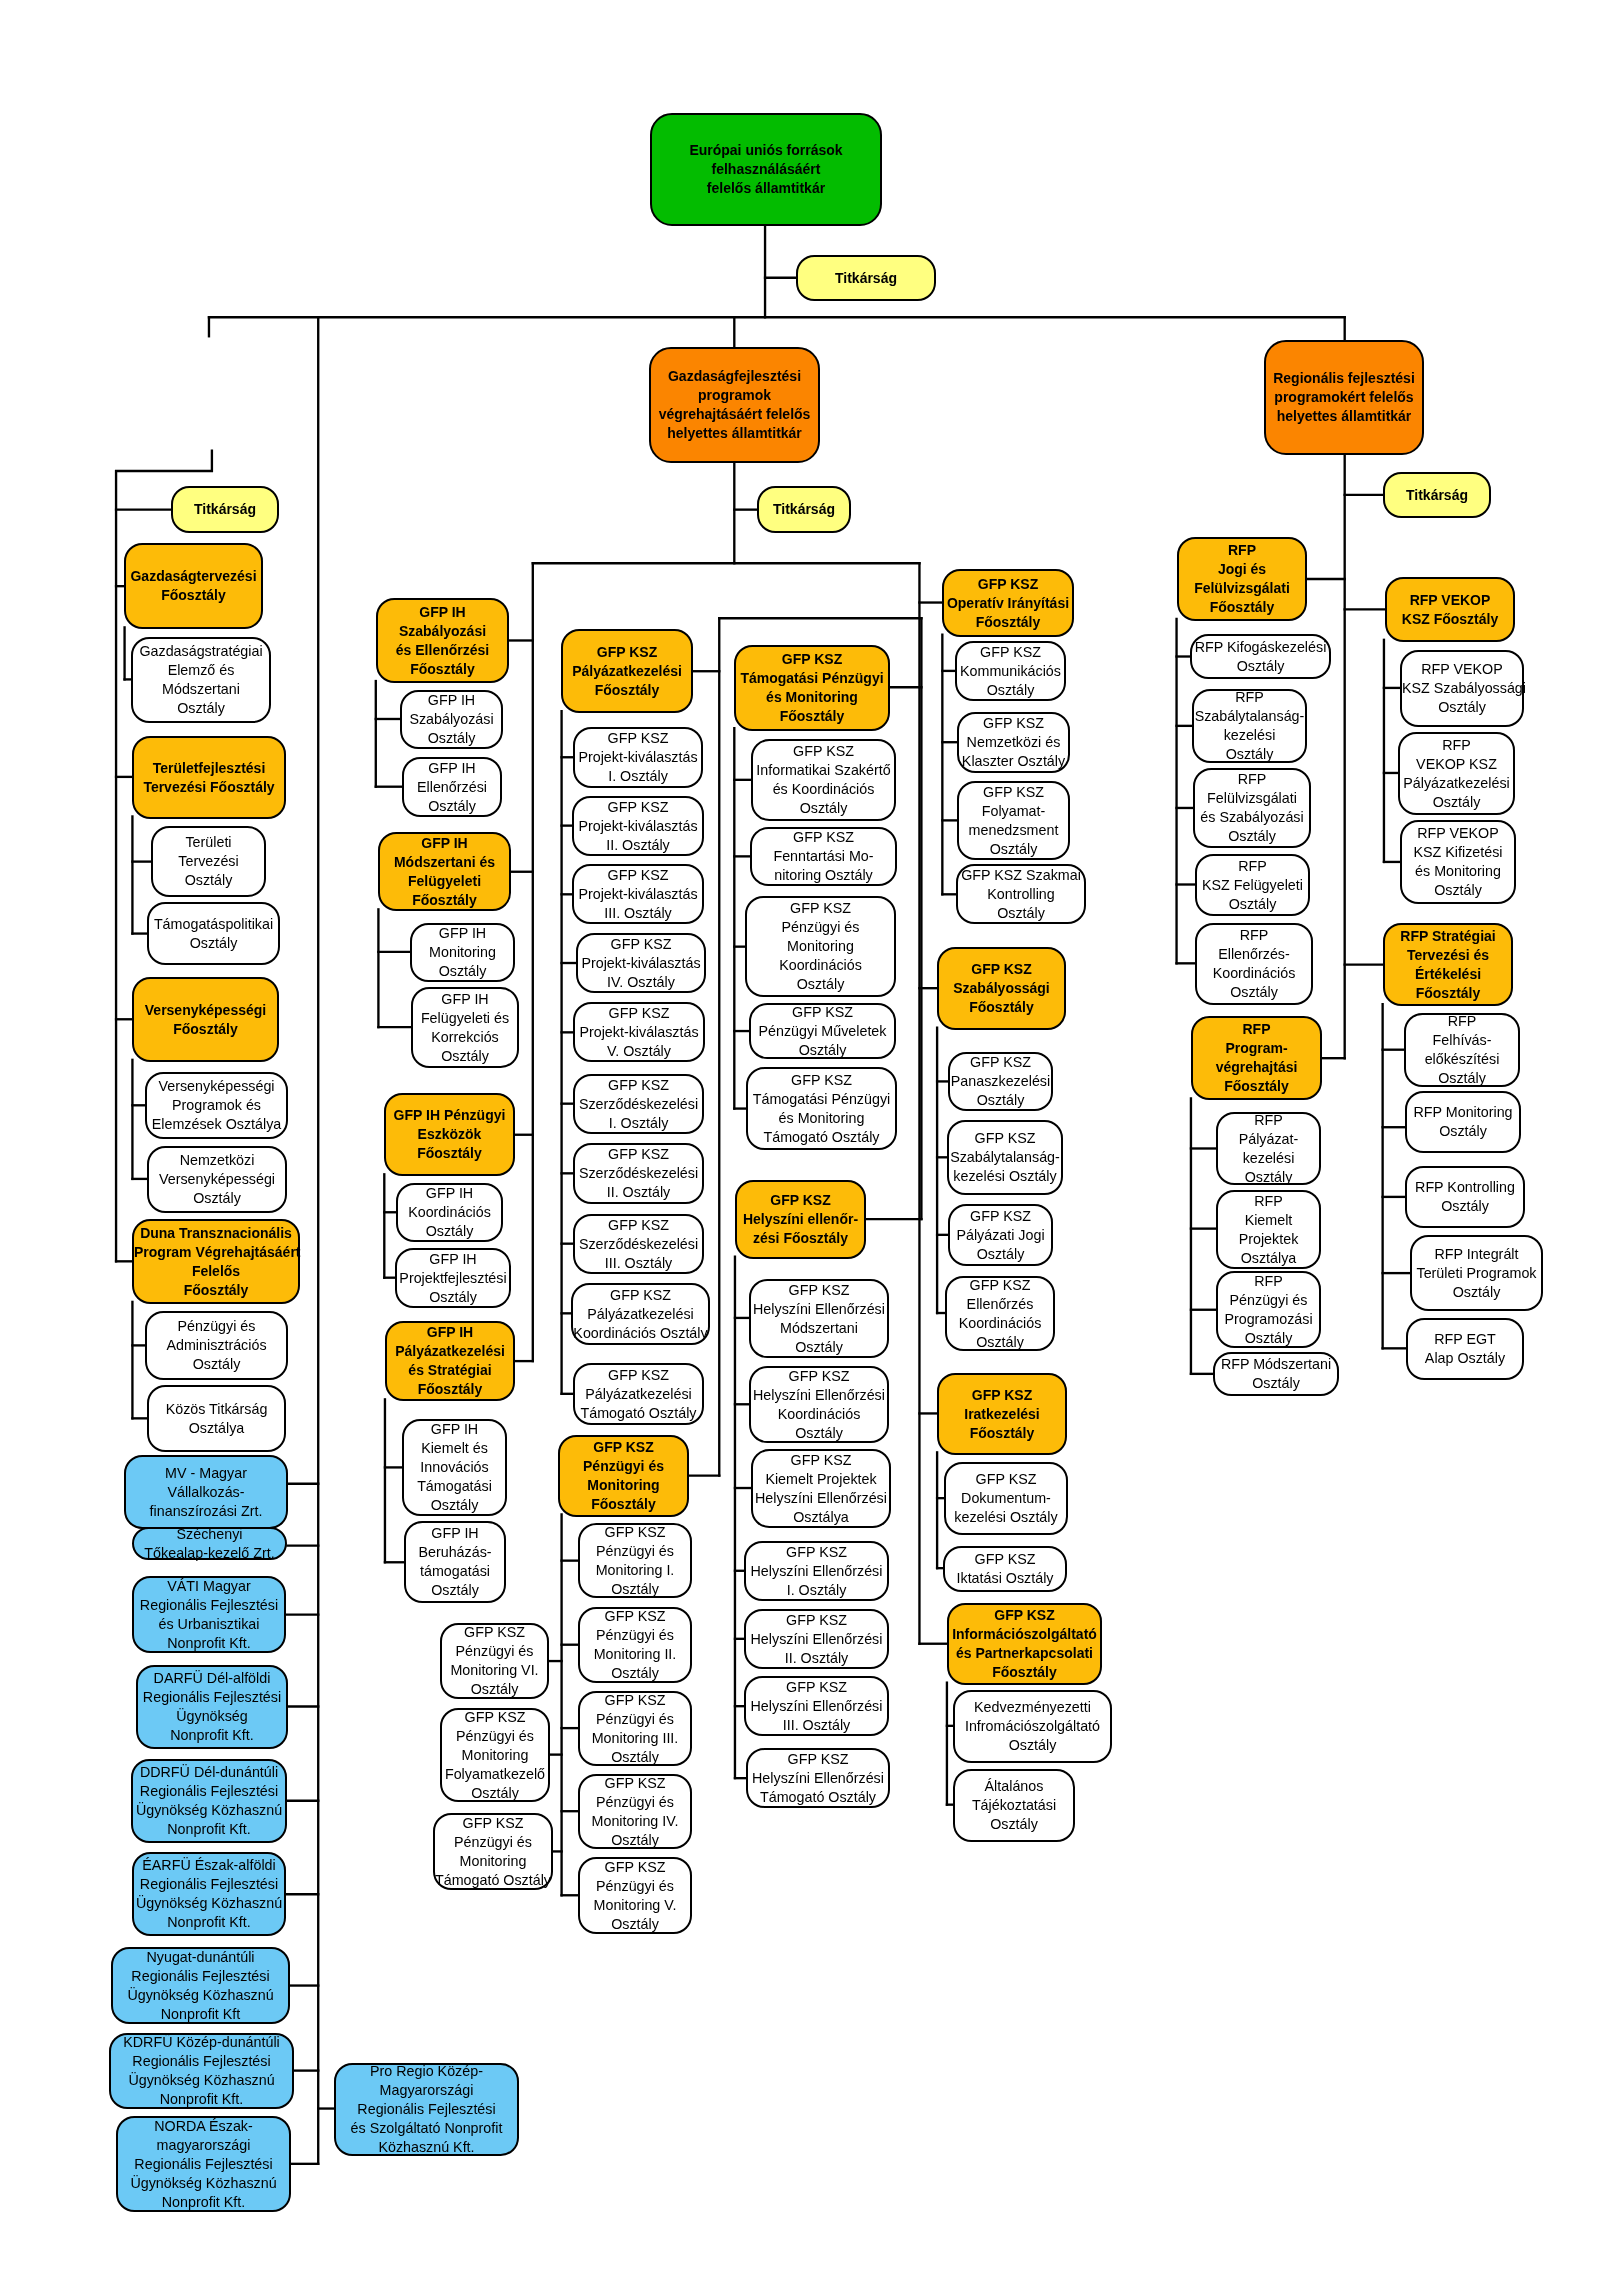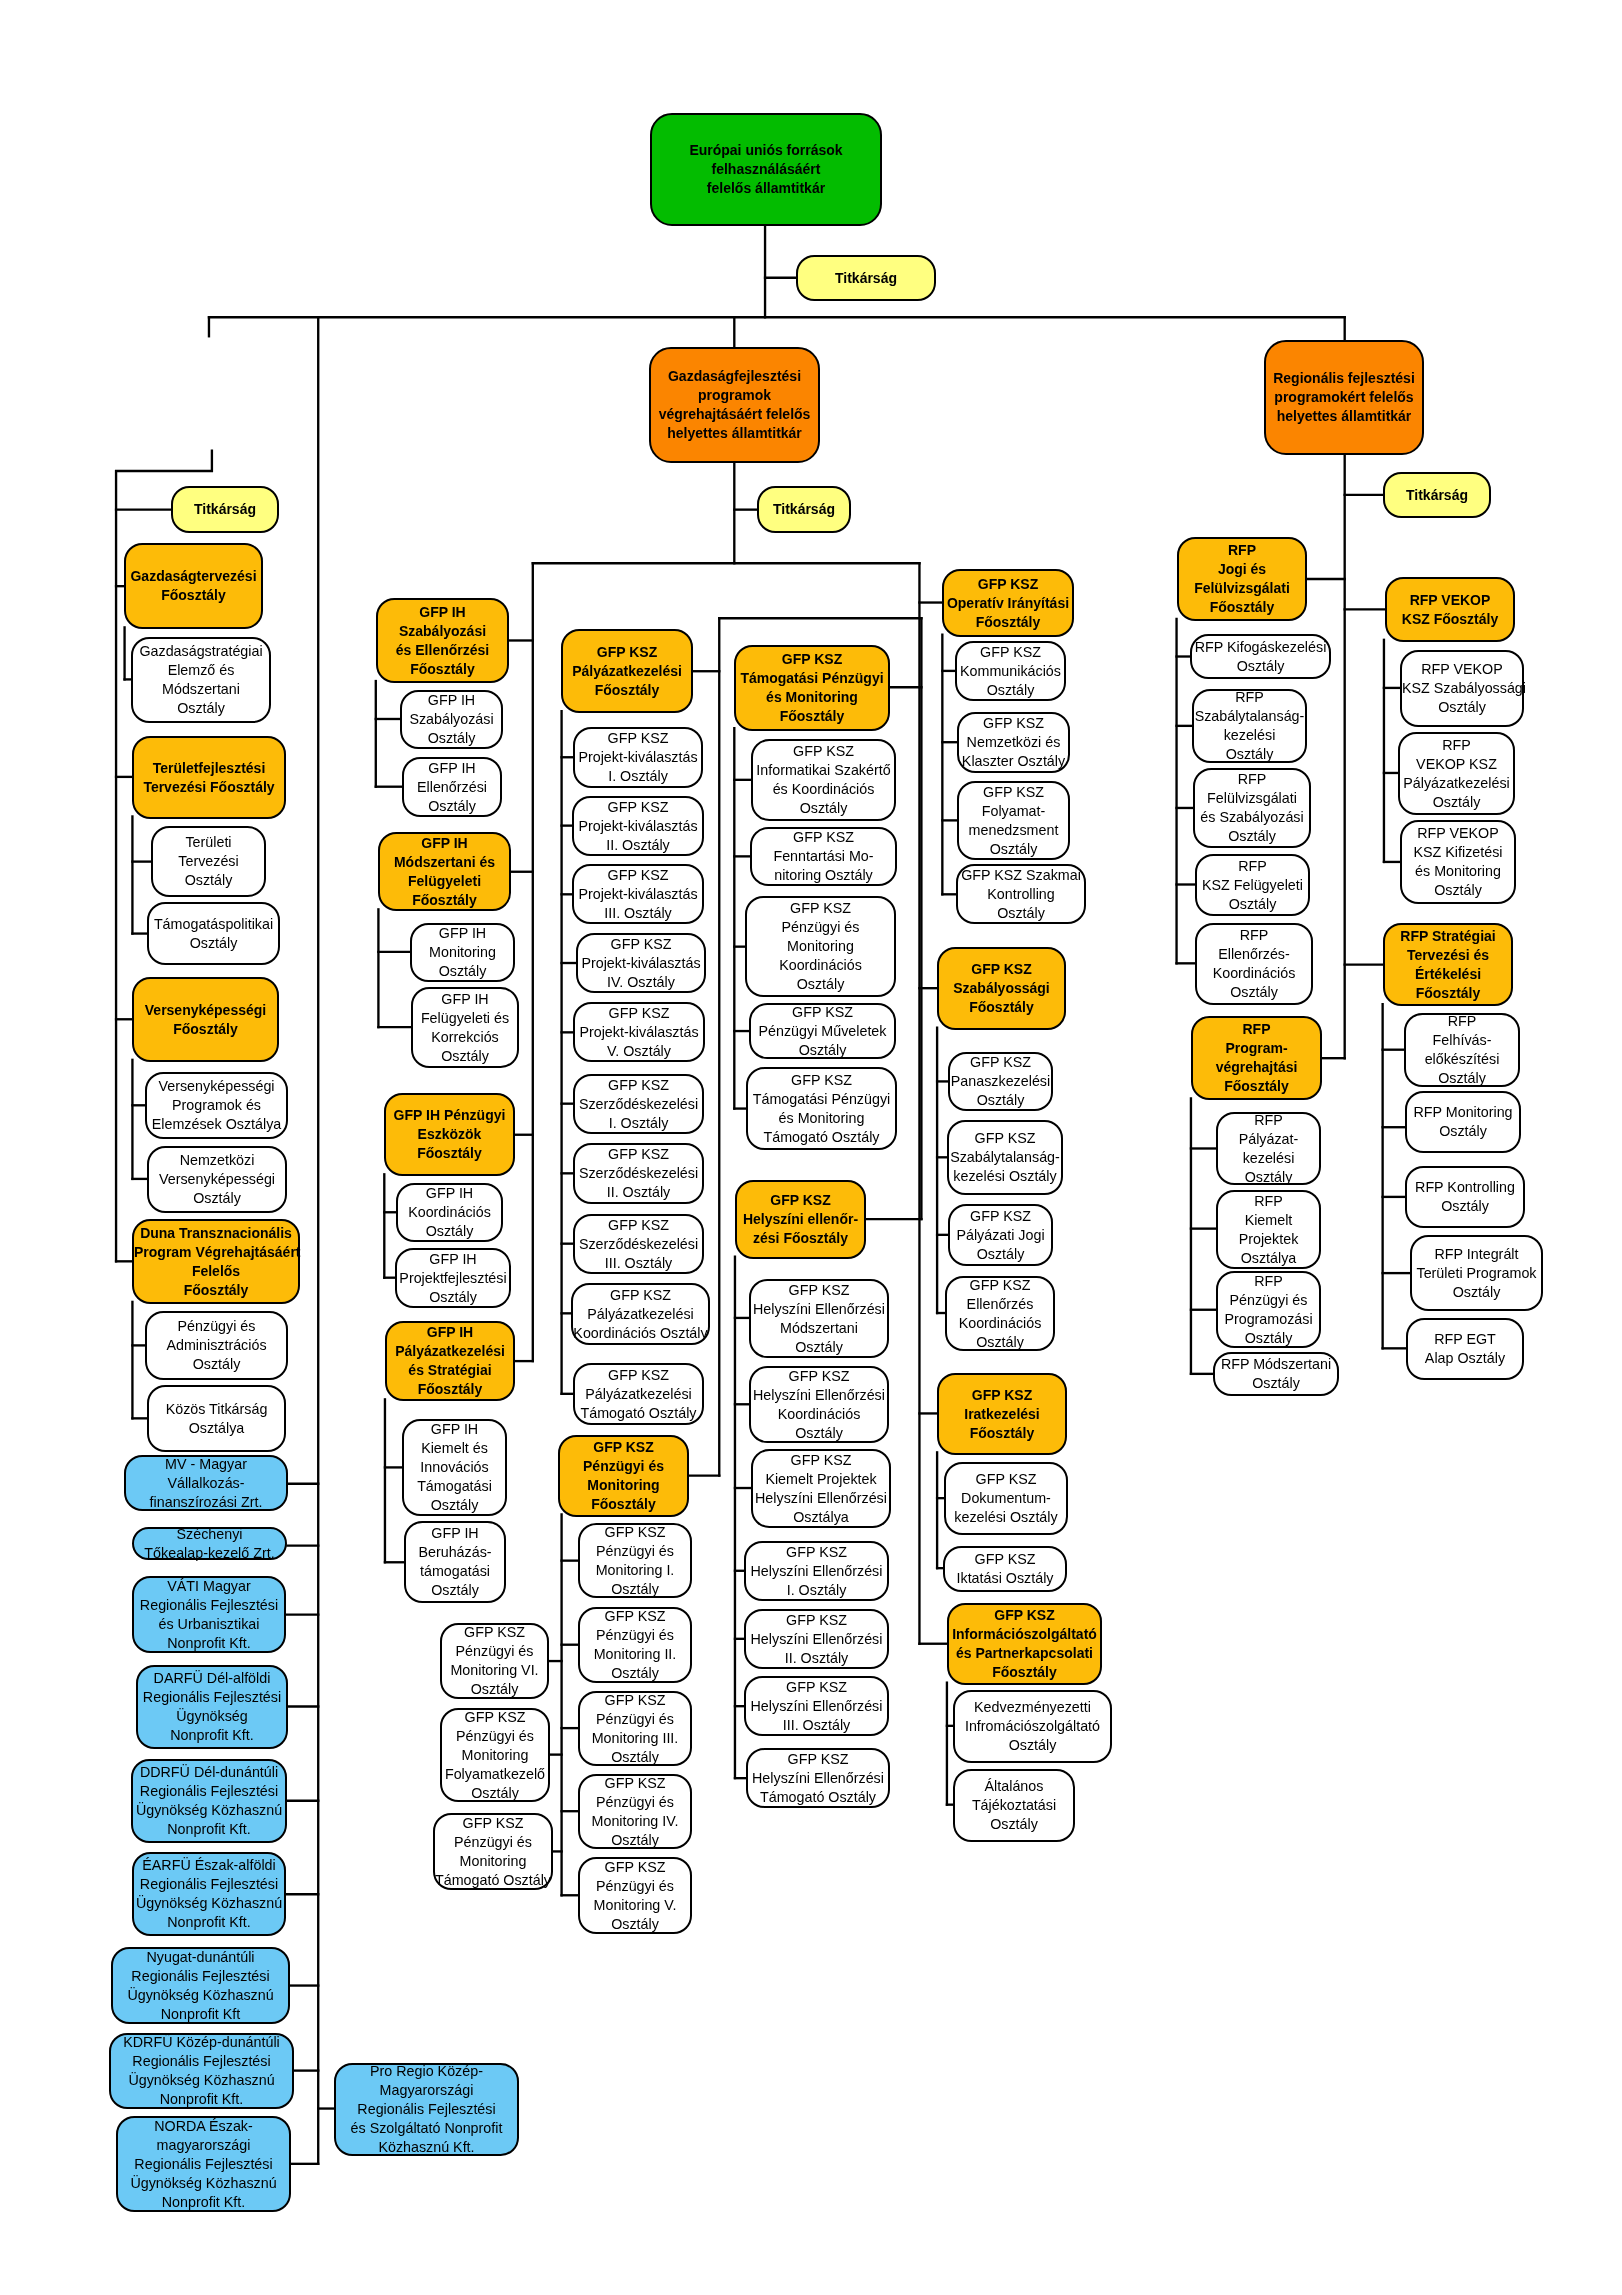--- a/index.html
+++ b/index.html
@@ -201,21 +201,21 @@
     </div>
 <div class="node k-dept" id="n_dep_a4" style="left: 132px; top: 1219px; width: 168px; height: 85px;">
       <span>Duna Transznacionális<br>Program Végrehajtásáért<br>Felelős<br>Főosztály</span>
     </div>
 <div class="node k-unit" id="n_u_a4a" style="left: 145px; top: 1311px; width: 143px; height: 69px;">
       <span>Pénzügyi és<br>Adminisztrációs<br>Osztály</span>
     </div>
 <div class="node k-unit" id="n_u_a4b" style="left: 147px; top: 1385px; width: 139px; height: 67px;">
       <span>Közös Titkárság<br>Osztálya</span>
     </div>
-<div class="node k-org" id="n_org_a1" style="left: 124px; top: 1455px; width: 164px; height: 56px;">
+<div class="node k-org" id="n_org_a1" style="left: 124px; top: 1455px; width: 164px; height: 74px;">
       <span>MV - Magyar<br>Vállalkozás-<br>finanszírozási Zrt.</span>
     </div>
 <div class="node k-org" id="n_org_a2" style="left: 132px; top: 1527px; width: 155px; height: 33px;">
       <span>Széchenyi<br>Tőkealap-kezelő Zrt.</span>
     </div>
 <div class="node k-org" id="n_org_a3" style="left: 132px; top: 1576px; width: 154px; height: 77px;">
       <span>VÁTI Magyar<br>Regionális Fejlesztési<br>és Urbanisztikai<br>Nonprofit Kft.</span>
     </div>
 <div class="node k-org" id="n_org_a4" style="left: 136px; top: 1665px; width: 152px; height: 84px;">
       <span>DARFÜ Dél-alföldi<br>Regionális Fejlesztési<br>Ügynökség<br>Nonprofit Kft.</span>

